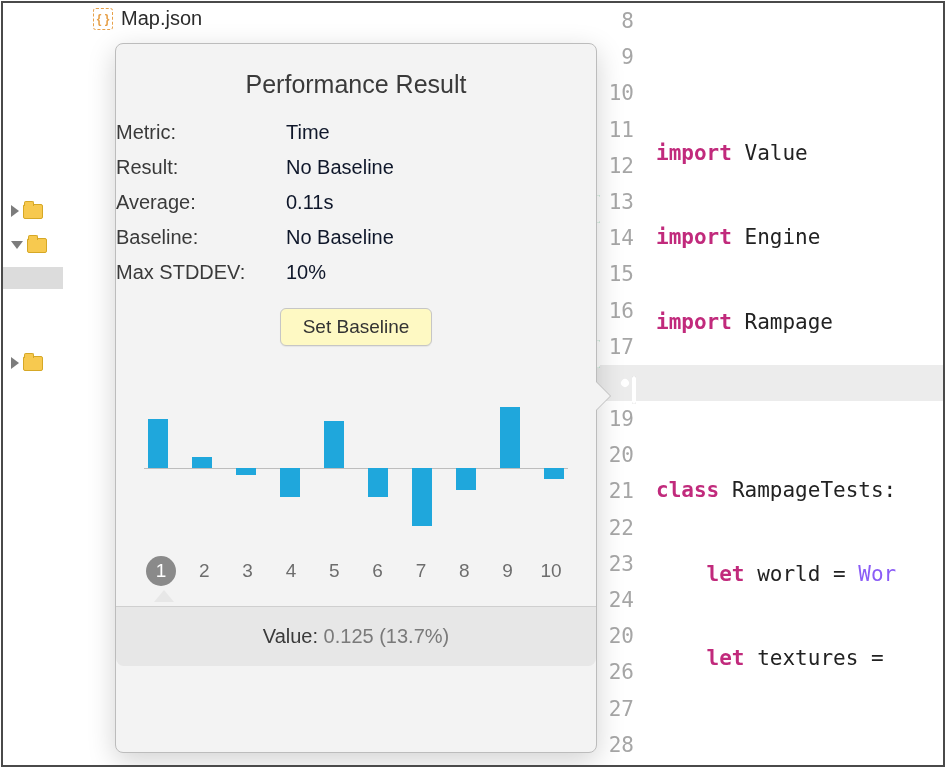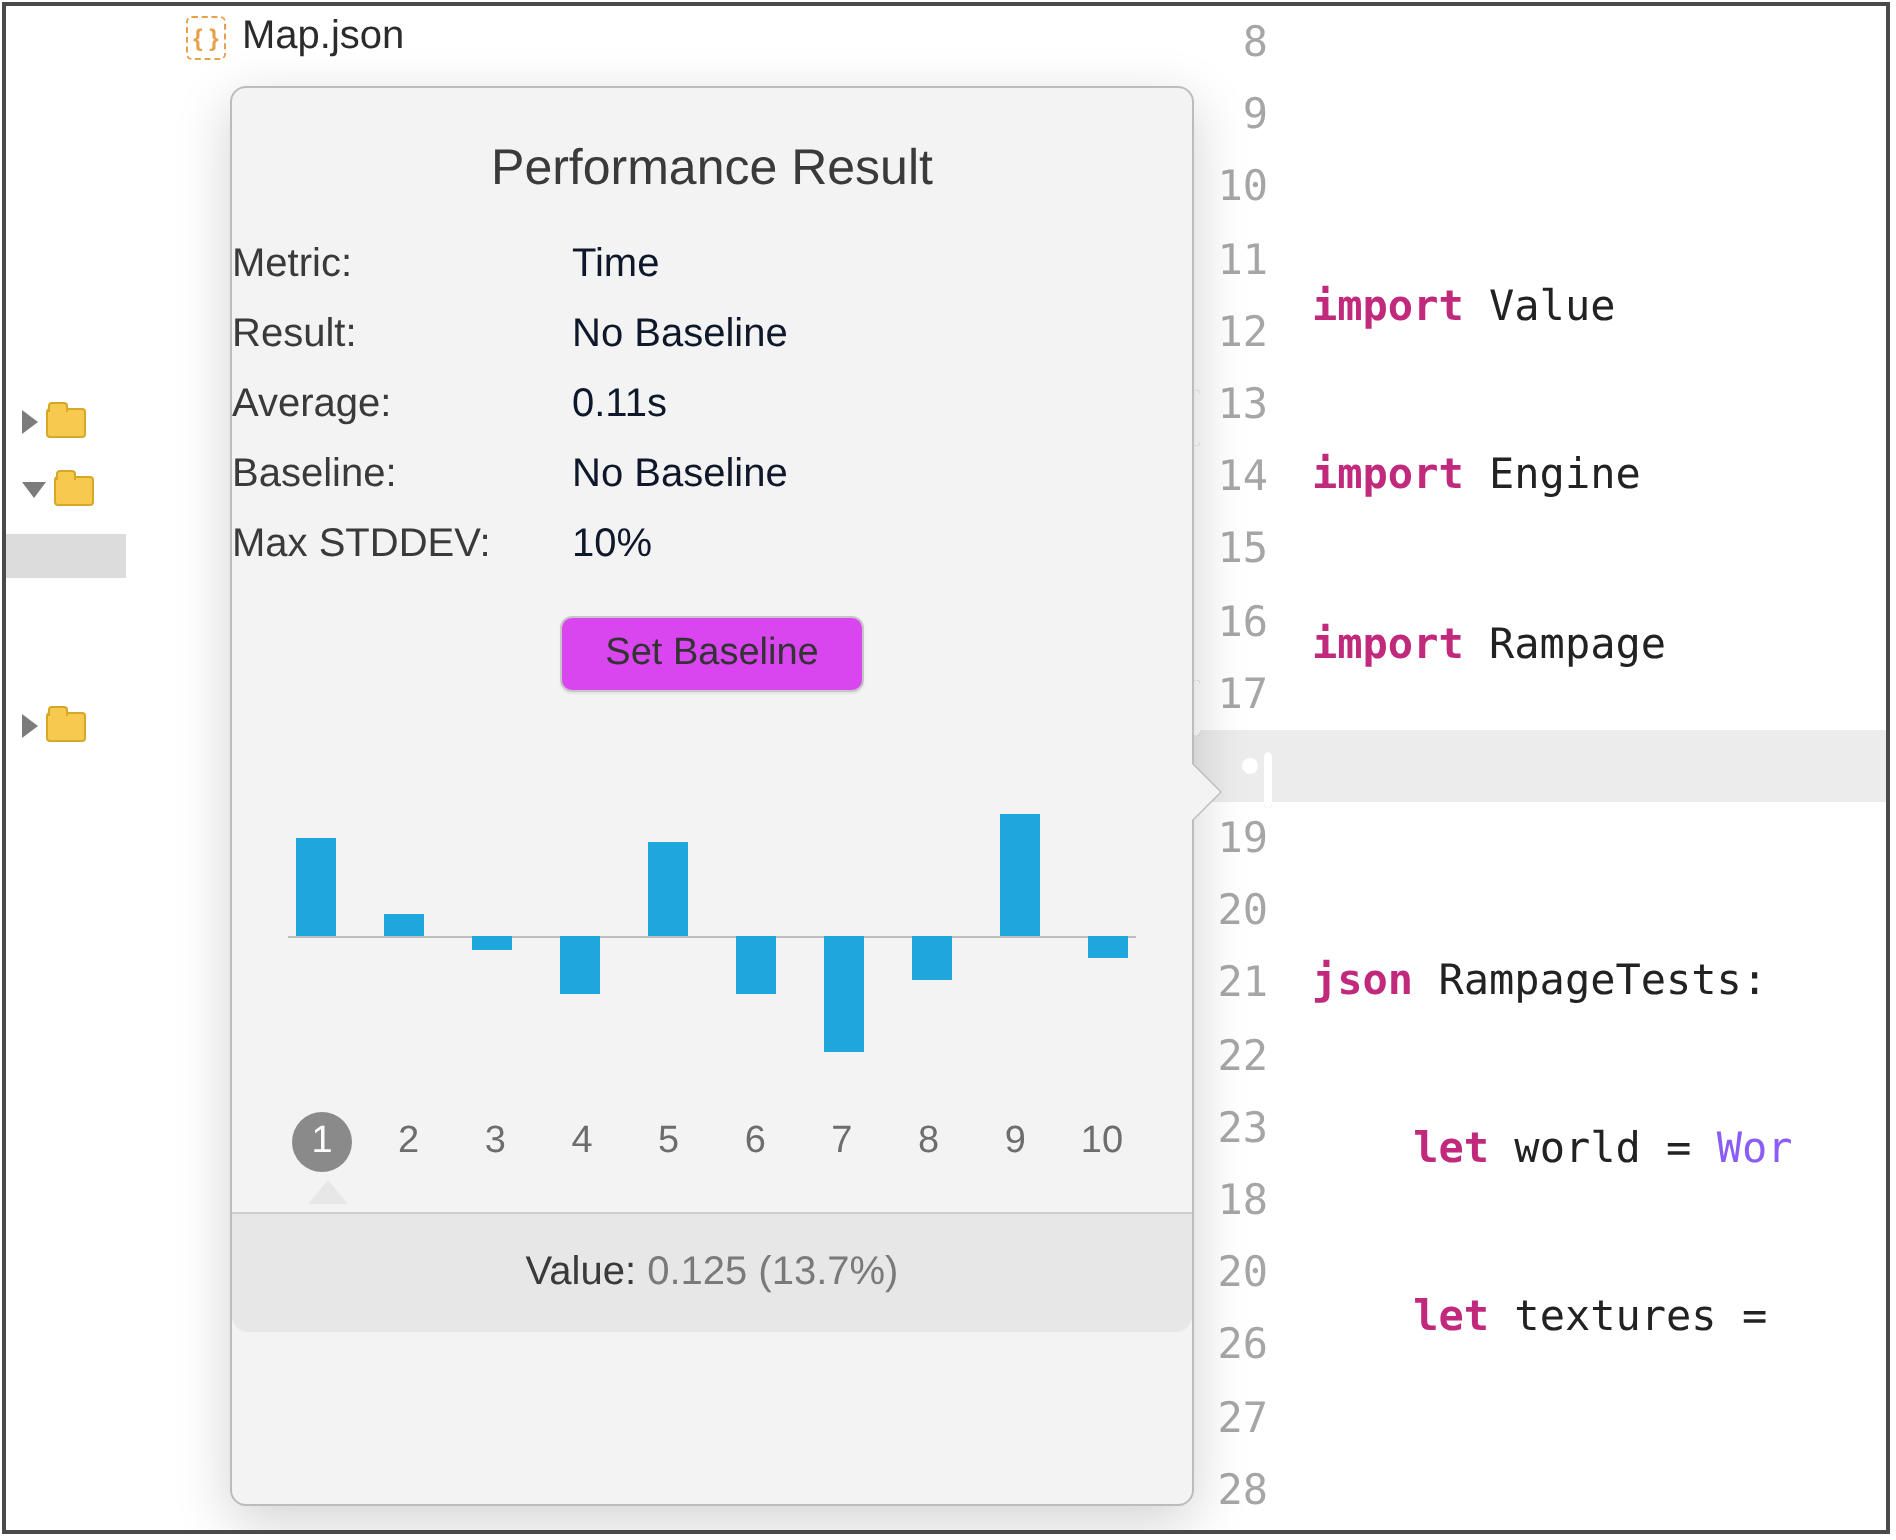--- a/index.html
+++ b/index.html
@@ -29,21 +29,21 @@
   .kw-pink { color:#c12a7c; font-weight:600; }
   .kw-teal { color:#8b5cf6; }
   
   .popover { position:absolute; left:76px; top:40px; width:482px; height:710px; background:#f3f3f3; border:1px solid #bcbcbc; border-radius:8px; box-shadow:0 8px 28px rgba(0,0,0,0.18);margin-left:36px; }
   .popover-arrow { position:absolute; right:-14px; top:338px; width:0; height:0; border-style:solid; border-width:14px 0 14px 14px; border-color:transparent transparent transparent #f3f3f3; filter: drop-shadow(1px 0 0 #bcbcbc); }
   .pop-title { text-align:center; font-size:25px; color:#3a3a3a; padding-top:26px; font-weight:500; }
   .pop-grid { display:grid; grid-template-columns: 170px 1fr; row-gap:12px; padding:22px 20px 0 0; font-size:20px; }
   .pop-label { color:#3a3a3a; padding-right:10px;}
   .pop-value { color:#0f172a; text-align:left;}
   .set-baseline-row { text-align:center; margin-top:24px; }
-  .btn { display:inline-block; background:#d946ef; border:1px solid #c6c6c6; border-radius:6px; padding:7px 22px; font-size:19px; color:#333; box-shadow:0 1px 1px rgba(0,0,0,0.06); cursor:pointer;}
+  .btn { display:inline-block; background:#fef9c3; border:1px solid #c6c6c6; border-radius:6px; padding:7px 22px; font-size:19px; color:#333; box-shadow:0 1px 1px rgba(0,0,0,0.06); cursor:pointer;}
   
   .chart-wrap { position:relative; margin:44px 28px 0 28px; height:160px; }
   .axis { position:absolute; left:0; right:0; top:78px; height:1px; background:#bdbdbd; }
   .bars { position:absolute; left:0; right:0; top:0; bottom:0; display:flex; justify-content:space-between; padding:0 4px;}
   .bar-slot { width:20px; position:relative; }
   .bar { position:absolute; left:0; width:20px; background:#1fa7dc; }
   
   .sel-row { display:flex; justify-content:space-between; padding:0 30px; margin-top:6px; font-size:19px; color:#6d6d6d; align-items:center;}
   .sel-item { width:30px; height:30px; display:flex; align-items:center; justify-content:center; border-radius:50%; cursor:pointer;}
   .sel-item.active { background:#8a8a8a; color:#fff; }
@@ -106,33 +106,33 @@
         <span class="gutter-icon"><span class="diamond-check"><span class="chk"></span></span></span>
       </div>
       <div class="gutter-line" style="position:relative;"><span style="visibility:hidden">18</span>
         <span class="gutter-icon" style="right:12px;"><span class="diamond-gray"><span class="dot"></span></span></span>
       </div>
       <div class="gutter-line">19</div>
       <div class="gutter-line">20</div>
       <div class="gutter-line">21</div>
       <div class="gutter-line">22</div>
       <div class="gutter-line">23</div>
-      <div class="gutter-line">18</div>
+      <div class="gutter-line">24</div>
       <div class="gutter-line">20</div>
       <div class="gutter-line">26</div>
       <div class="gutter-line">27</div>
       <div class="gutter-line">28</div>
     </div>
     <div class="code-lines">
       <div class="code-line"></div>
       <div class="code-line"><span class="kw-pink">import</span> <span>Value</span></div>
       <div class="code-line"><span class="kw-pink">import</span> <span>Engine</span></div>
       <div class="code-line"><span class="kw-pink">import</span> <span>Rampage</span></div>
       <div class="code-line"></div>
-      <div class="code-line"><span class="kw-pink">json</span> <span>RampageTests</span><span>:</span></div>
+      <div class="code-line"><span class="kw-pink">class</span> <span>RampageTests</span><span>:</span></div>
       <div class="code-line">    <span class="kw-pink">let</span> <span>world</span><span> = </span><span class="kw-teal">Wor</span></div>
       <div class="code-line">    <span class="kw-pink">let</span> <span>textures</span><span> = </span></div>
       <div class="code-line"></div>
       
       
       
       
       
       
       

